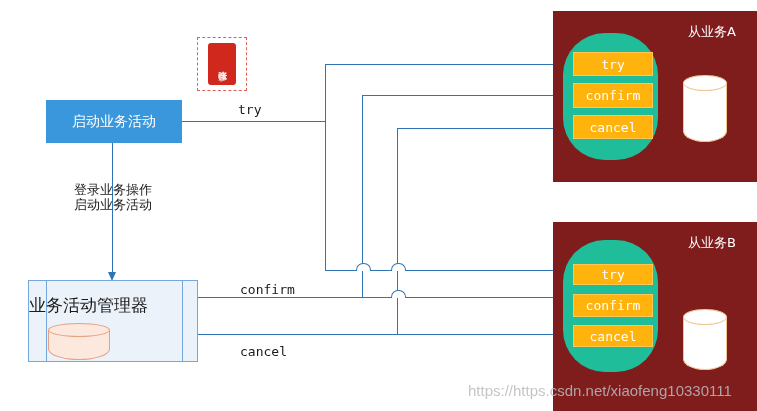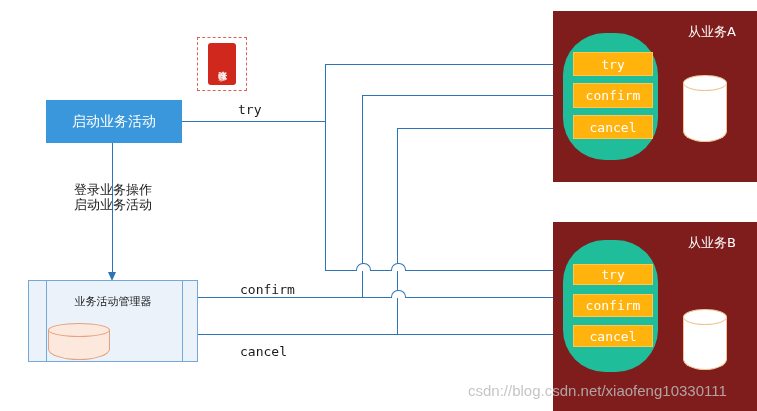--- a/index.html
+++ b/index.html
@@ -31,22 +31,22 @@
     display:flex; align-items:center; justify-content:center; }
   .seal { width:28px; height:42px; background:#D0281C; border-radius:3px;
     color:#fff; font-size:9px; line-height:1.25; text-align:center;
     display:flex; align-items:center; justify-content:center;
     writing-mode:vertical-rl; text-orientation:upright; }
   .note-block { position:absolute; left:50px; top:183px; width:126px;
     text-align:center; font-size:13px; line-height:14.5px; color:#1a1a1a; }
   .mgr-box { position:absolute; left:28px; top:280px; width:170px; height:82px;
     background:#EBF2FA; border:1px solid #74A7DC; box-sizing:border-box; }
   .mgr-band { position:absolute; top:0; bottom:0; width:1px; background:#74A7DC; }
-  .mgr-label { position:absolute; left:0; right:0; top:13px; text-align:center;
-    font-size:11px; color:#1a1a1a; }
+  .mgr-label { position:absolute; left:0; right:0; top:13px; text-align:left;
+    font-size:17px; color:#1a1a1a; }
   .slave-box { position:absolute; left:553px; width:186px; background:#7f1d1d;padding-left:22px; }
   .slave-title { position:absolute; top:12px; right:25px; color:#fff; font-size:13px; }
   .tcc-capsule { position:absolute; left:10px; width:95px; background:#1FBD99;
     border-radius:42px; }
   .tcc-btn { position:absolute; left:20px; width:80px; background:#FFB30C;
     border:1px solid #FFC74F; box-sizing:border-box; color:#fff; font-size:13px;
     font-family:"DejaVu Sans Mono","Liberation Mono",monospace;
     display:flex; align-items:center; justify-content:center; }
   
   .cyl { position:absolute; }
@@ -141,15 +141,15 @@
     <div class="tcc-capsule" style="top:18px; height:132px;"></div>
     <div class="tcc-btn" style="top:42px; height:21px;">try</div>
     <div class="tcc-btn" style="top:72px; height:23px;">confirm</div>
     <div class="tcc-btn" style="top:103px; height:22px;">cancel</div>
     <div class="cyl cyl-white" style="left:130px; top:87px; width:44px; height:61px;">
       <div class="cyl-top"></div>
         <div class="cyl-body"></div>
     </div>
   </div>
 
-  <div class="watermark">csdn://blog.csdn.net/xiaofeng10330111</div>
+  <div class="watermark">https://https.csdn.net/xiaofeng10330111</div>
 
 </div>
 
 </body></html>

